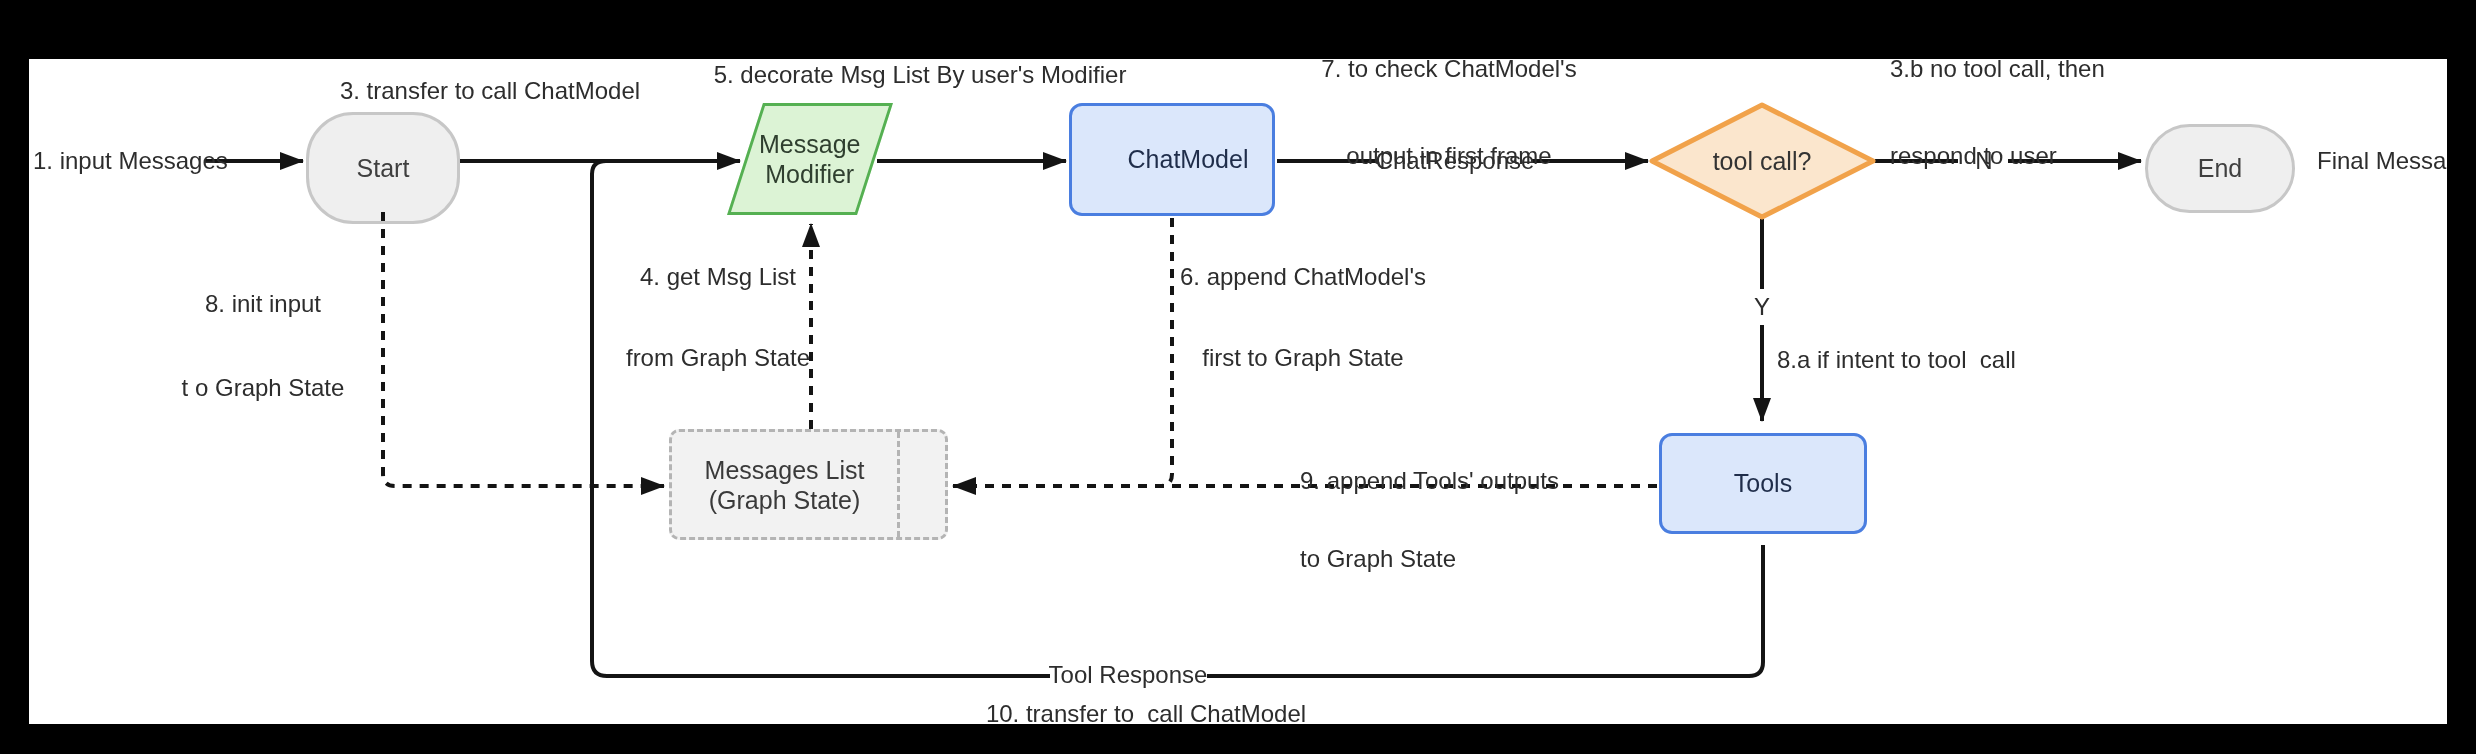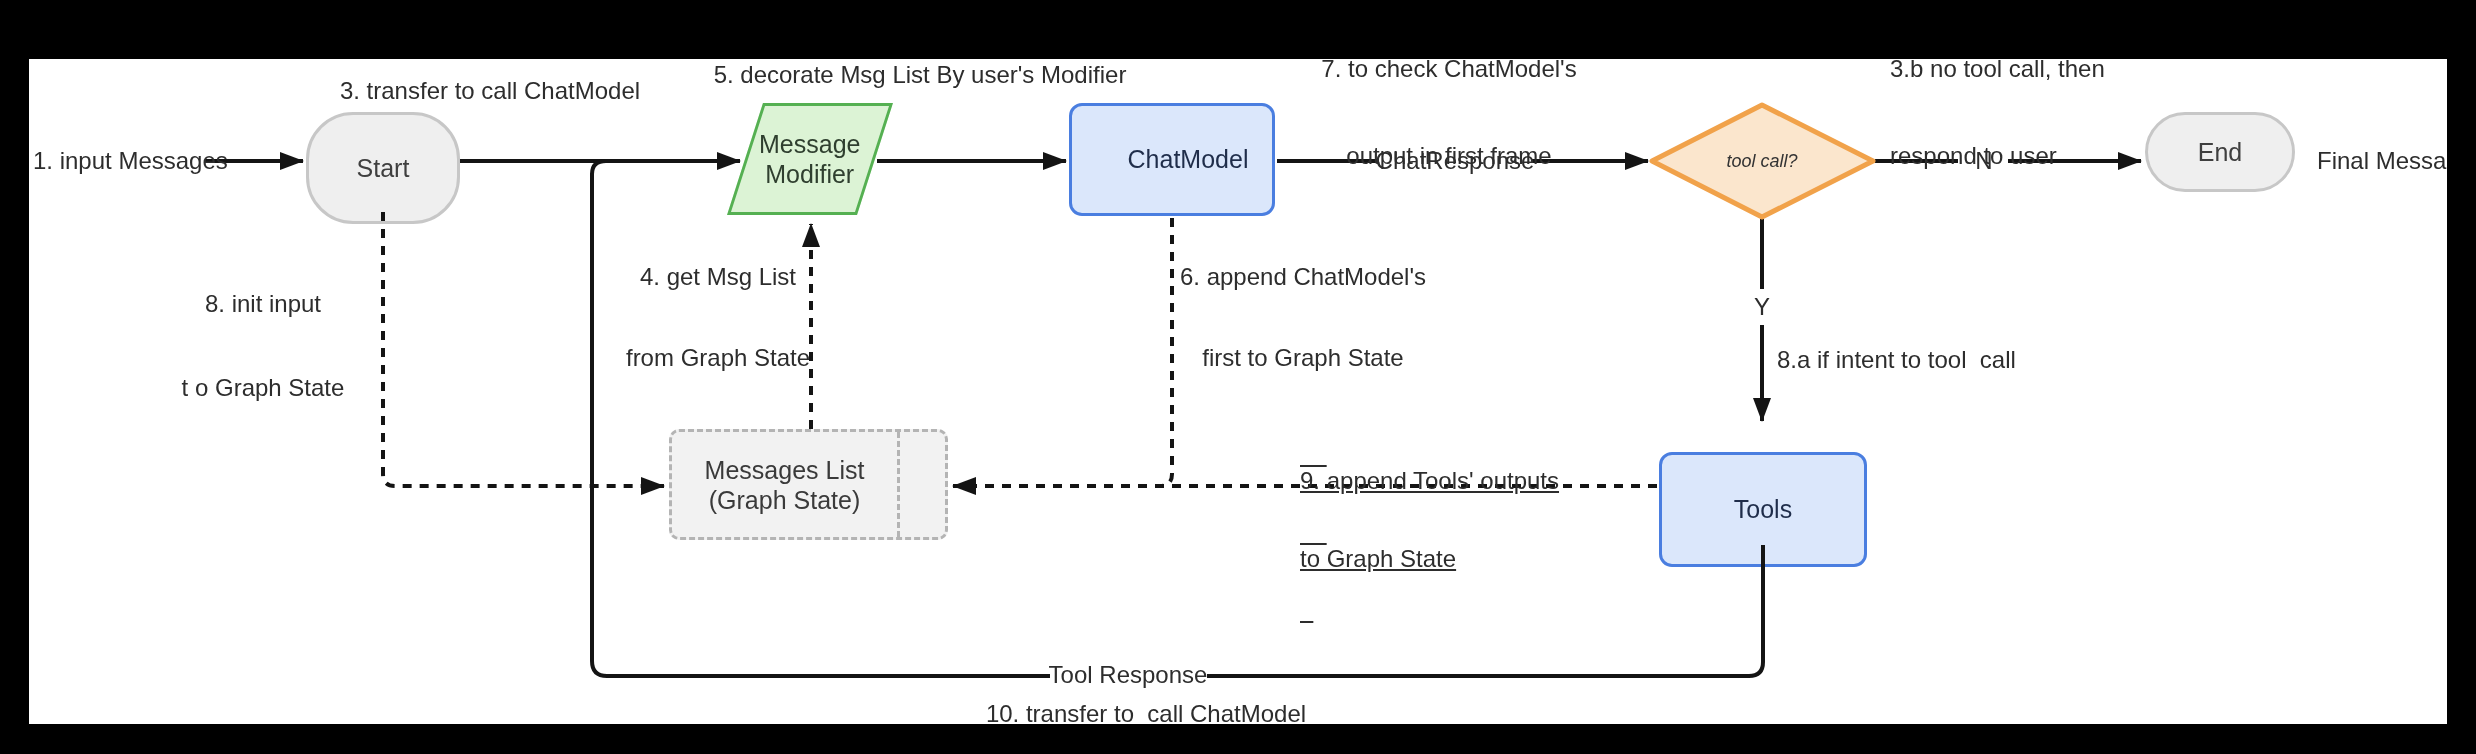--- a/index.html
+++ b/index.html
@@ -13,51 +13,51 @@
   .band.right{left:2447px;top:0;width:29px;height:754px;}
 
   svg.edges{position:absolute;left:0;top:0;z-index:20;}
   .solid{stroke:#141414;stroke-width:4;fill:none;}
   .dashedln{stroke:#141414;stroke-width:4;fill:none;stroke-dasharray:9 8;}
 
   .node{position:absolute;z-index:10;display:flex;align-items:center;justify-content:center;
         box-sizing:border-box;font-size:25px;text-align:center;}
   .stadium{background:#efefef;border:3px solid #c7c7c7;border-radius:47px;color:#3f3f3f;}
   .node-start{left:306px;top:112px;width:154px;height:112px;}
-  .node-end{left:2145px;top:112px;width:150px;height:80px;}
+  .node-end{left:2145px;top:124px;width:150px;height:89px;}
   .bluebox{background:#dbe7fb;border:3px solid #4a7ee0;border-radius:13px;color:#1f2d4a;}
   .node-chatmodel{left:1069px;top:103px;width:206px;height:113px;padding-left:32px;}
-  .node-tools{left:1659px;top:452px;width:208px;height:115px;}
+  .node-tools{left:1659px;top:433px;width:208px;height:101px;}
   .node-msgmod{left:745px;top:103px;width:130px;height:112px;background:#dcf3d5;
                border:3px solid #55b052;transform:skewX(-17.8deg);color:#2f3f2f;}
   .node-msgmod .unskew{transform:skewX(17.8deg);line-height:30px;}
   .node-msglist{left:669px;top:429px;width:279px;height:111px;background:#f2f2f2;
                 border:3px dashed #b4b4b4;border-radius:10px;color:#3a3a3a;justify-content:flex-start;}
   .msglist-divider{position:absolute;left:225px;top:0;bottom:0;width:0;border-left:3px dashed #b4b4b4;}
   .msglist-label{width:225px;line-height:30px;}
   .diamond-label{position:absolute;left:1762px;top:161px;transform:translate(-50%,-50%);
-                 z-index:30;font-size:18px;color:#333;white-space:pre;font-style:italic;}
+                 z-index:30;font-size:25px;color:#333;white-space:pre;}
 
   .note{position:absolute;z-index:30;font-size:24px;color:#2d2d2d;white-space:pre;}
   .note.c{transform:translate(-50%,-50%);text-align:center;}
   .note.l{transform:translateY(-50%);text-align:left;}
   .n-input{left:33px;top:161px;}
   .n-3{left:468px;top:91px;margin-left:22px;}
   .n-5{left:920px;top:75px;}
   .n-7{left:1449px;top:112px;line-height:29px;}
   .n-chatresp{left:1455px;top:161px;}
   .n-8b{left:1890px;top:112px;line-height:29px;}
   .n-n{left:1984px;top:161px;}
   .n-final{left:2317px;top:161px;}
   .n-2{left:263px;top:346px;line-height:28px;}
   .n-4{left:718px;top:317px;line-height:27px;}
   .n-6{left:1303px;top:317px;line-height:27px;}
   .n-y{left:1762px;top:307px;}
   .n-8a{left:1777px;top:360px;}
-  .n-9{left:1300px;top:520px;line-height:26px;text-decoration:underline;}
+  .n-9{left:1300px;top:520px;line-height:26px;}
   .n-toolresp{left:1128px;top:675px;}
   .n-10{left:1146px;top:714px;}
 </style>
 </head>
 <body>
 
 <div class="stage">
   <div class="surface"></div>
 
   <svg class="edges" width="2476" height="754" viewBox="0 0 2476 754">

